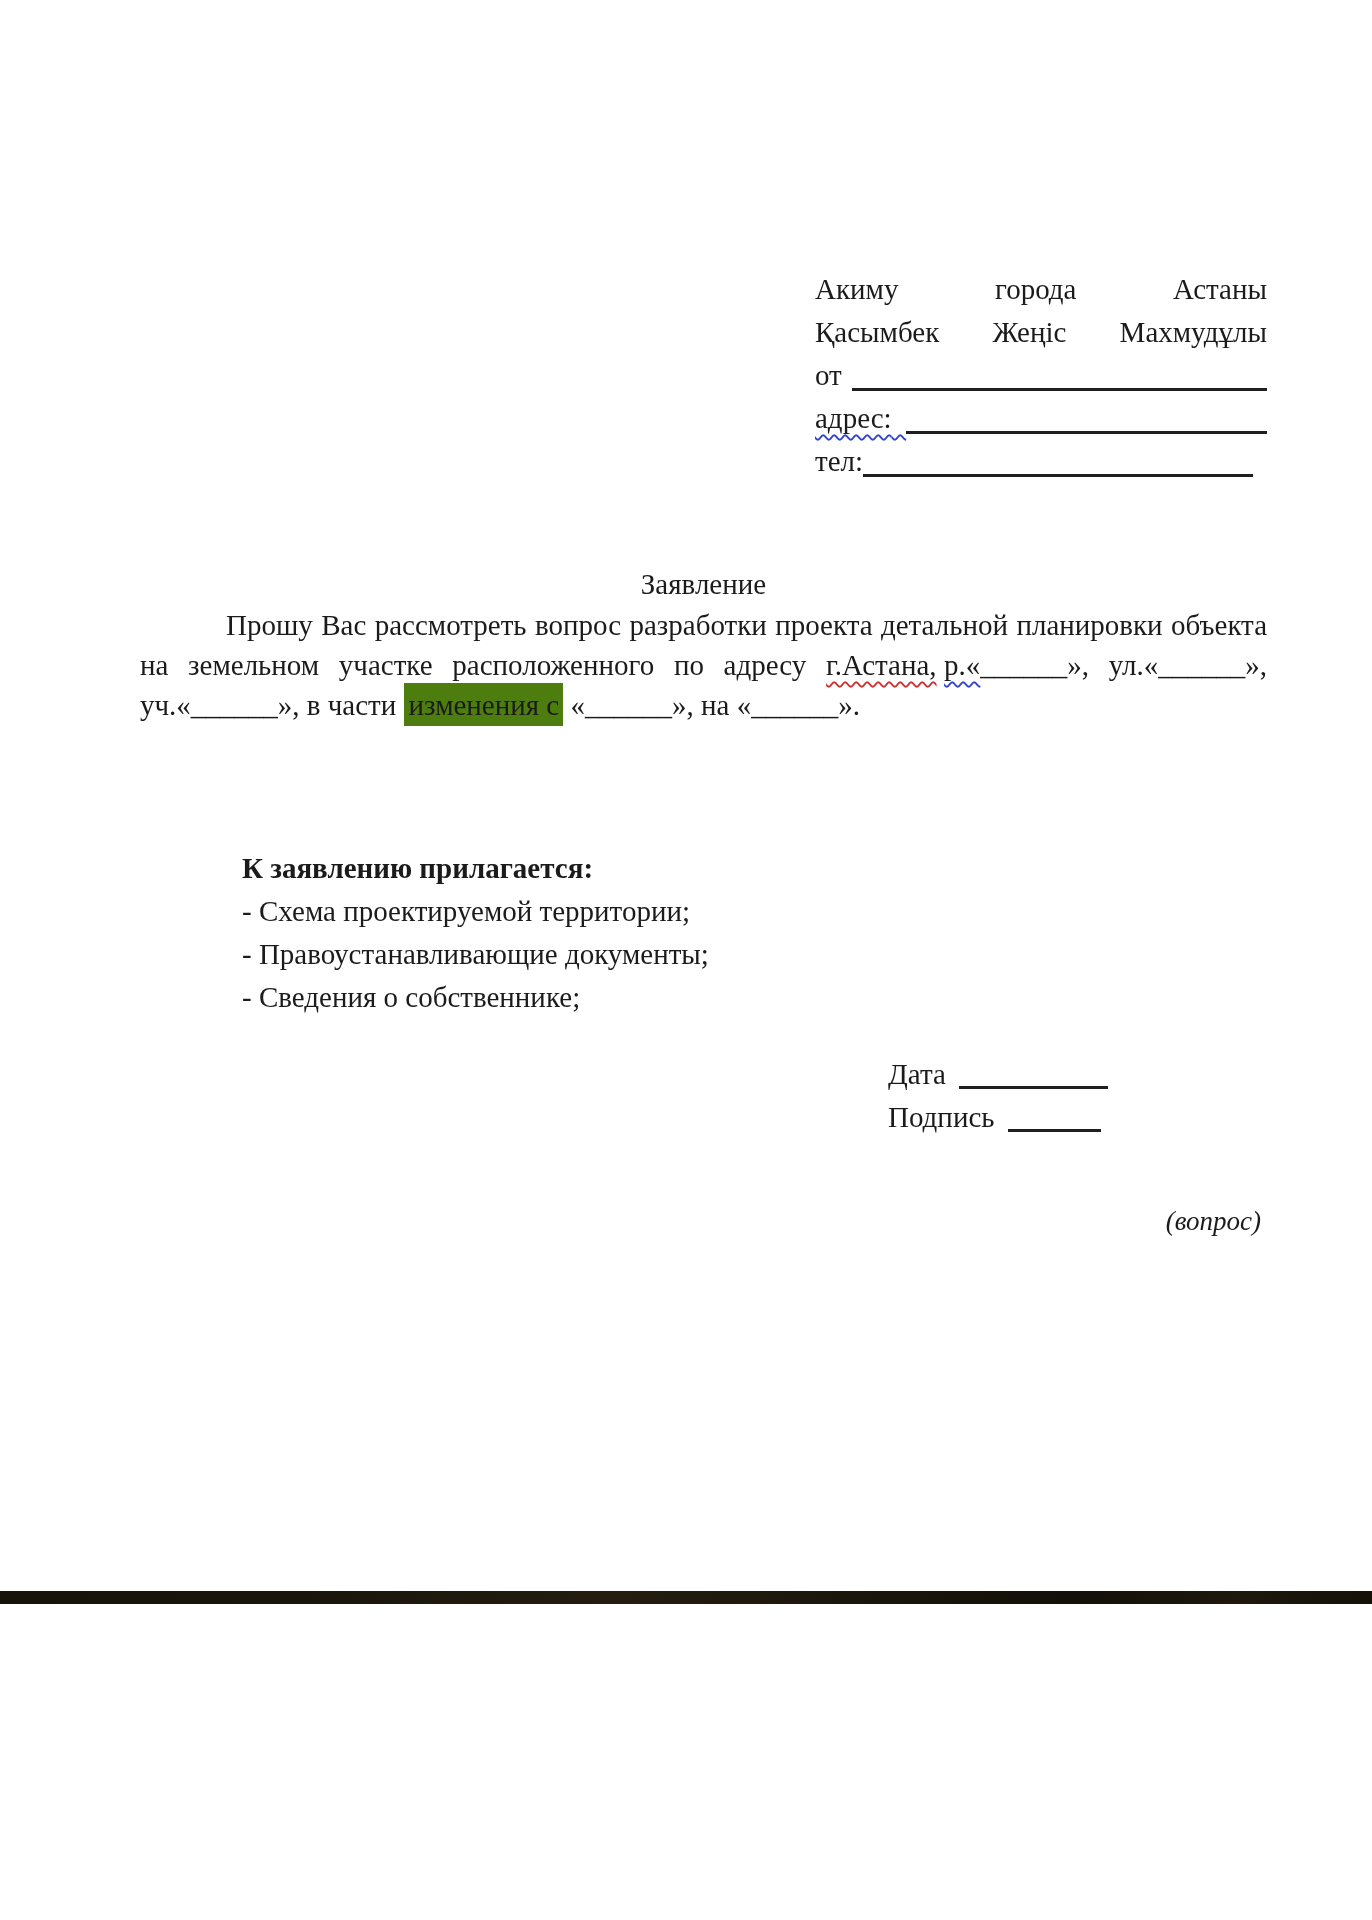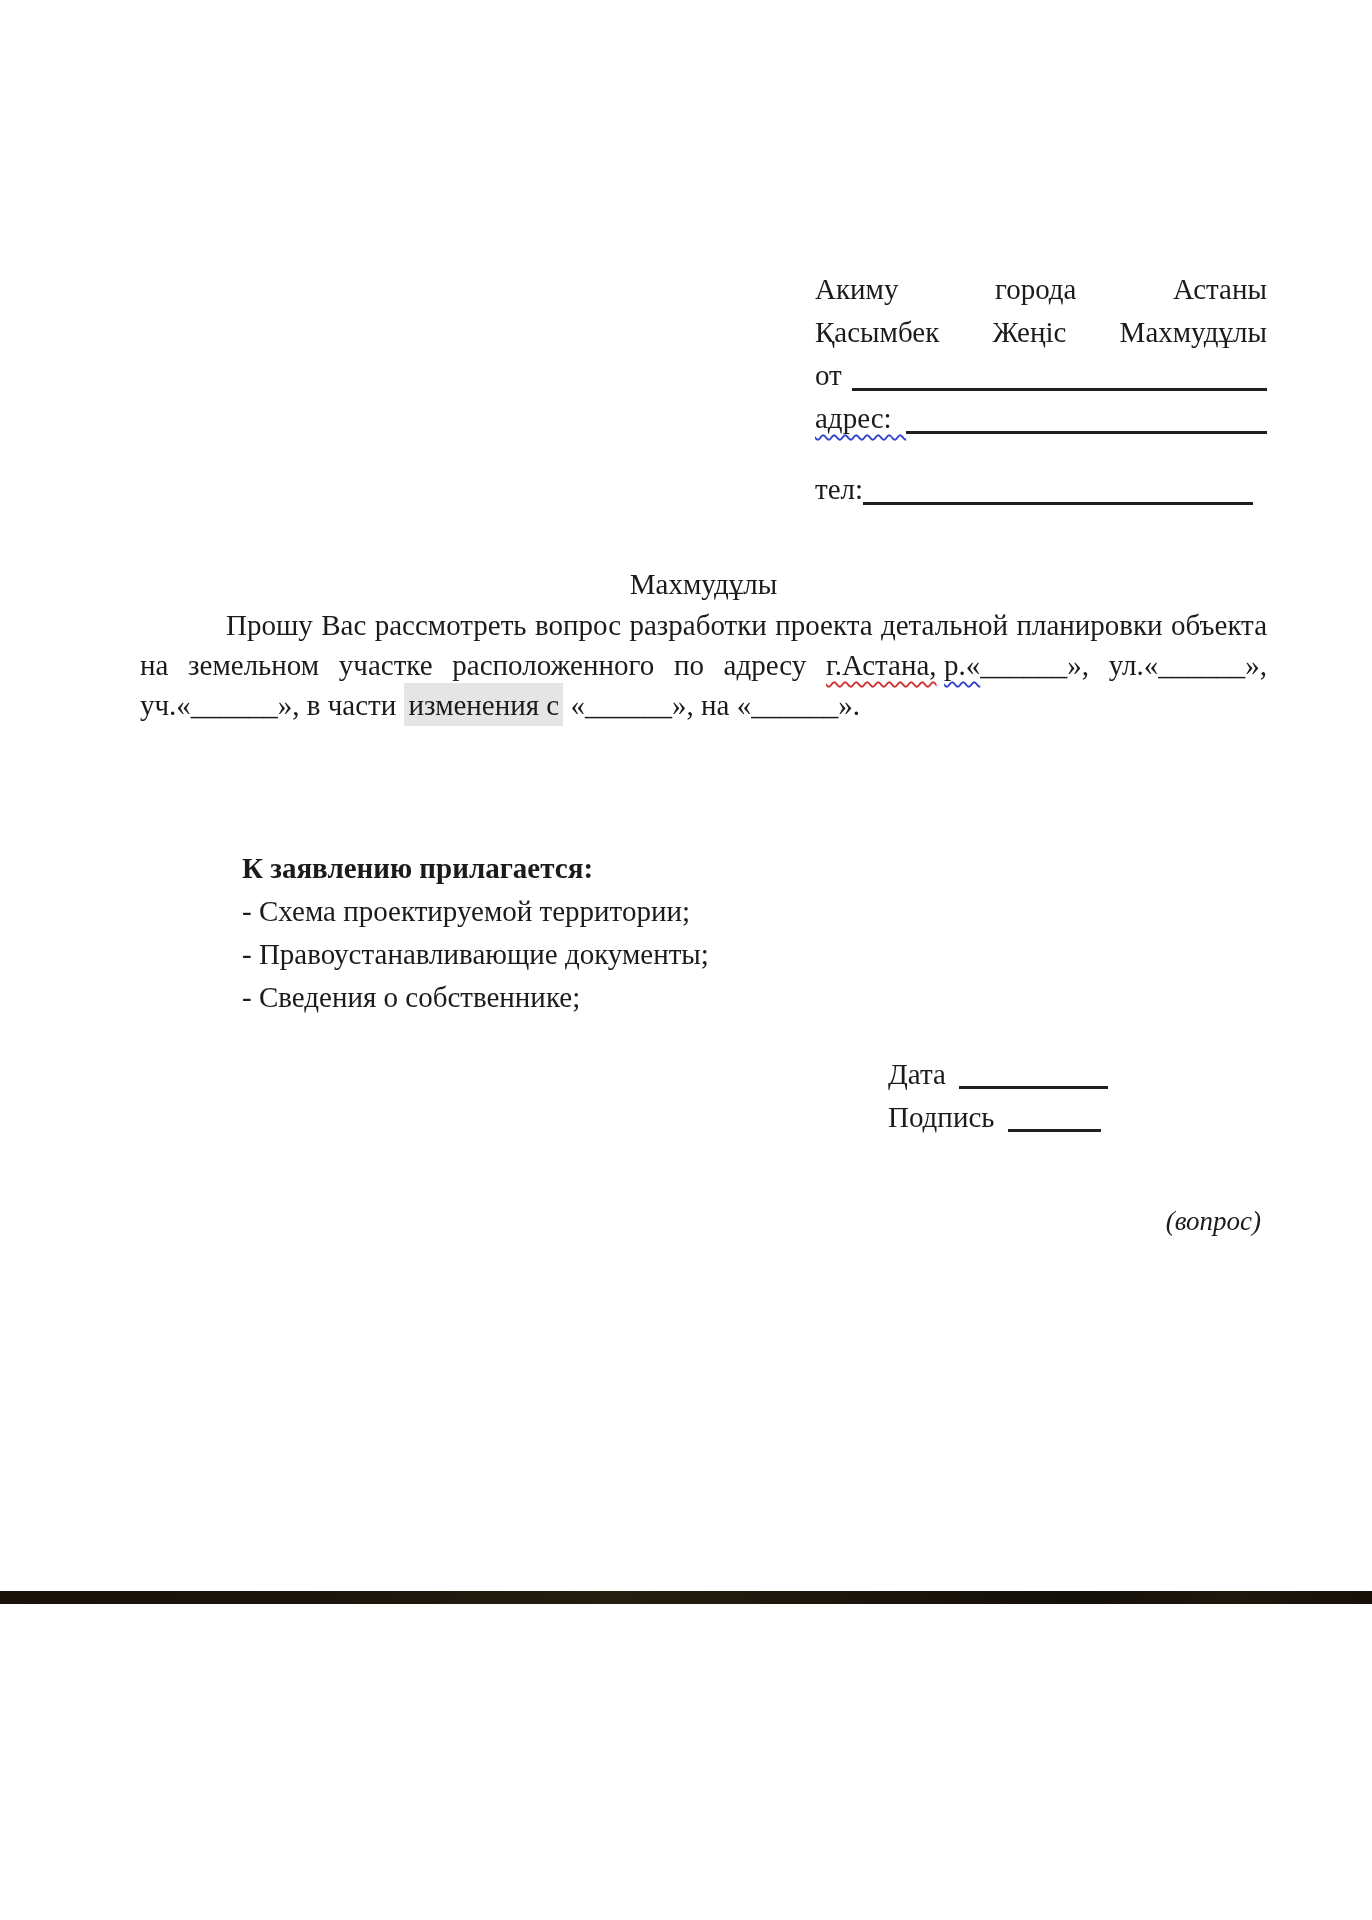--- a/index.html
+++ b/index.html
@@ -33,21 +33,21 @@
     height: 43px;
   }
   .frow .label { line-height: 43px; white-space: nowrap; }
   .blank {
     flex: 1;
     border-bottom: 3px solid #1f1f1f;
     margin-bottom: 6px;
   }
   .row-from .blank { margin-left: 10px; }
   .row-iin .label { word-spacing: 0.22em; }
-  .row-phone { padding-right: 14px; margin-top: 28px; }
+  .row-phone { padding-right: 14px; }
 
   
   .spell-red {
     text-decoration-line: underline;
     text-decoration-style: wavy;
     text-decoration-color: #cc3333;
     text-decoration-thickness: 2px;
     text-underline-offset: 6px;
   }
   .spell-blue {
@@ -74,21 +74,21 @@
     position: absolute;
     top: 605px;
     left: 140px;
     width: 1127px;
     margin: 0;
     text-align: justify;
     line-height: 40px;
     text-indent: 86px;
   }
   .hl {
-    background: #e5e5e5;
+    background: #4d7c0f;
     padding: 6px 4px 5px 5px;
   }
 
   
   .attach {
     position: absolute;
     top: 800px;
     left: 242px;
     line-height: 43px;
     margin-top: 47px;
@@ -145,21 +145,21 @@
     <div class="frow">
       <span class="label spell-blue spell-blue-ext">адрес:</span>
       <span class="blank"></span>
     </div>
     <div class="frow row-phone">
       <span class="label">тел:</span>
       <span class="blank"></span>
     </div>
   </div>
 
-  <div class="title">Махмудұлы</div>
+  <div class="title">Заявление</div>
 
   <p class="para"><span>Прошу Вас рассмотреть вопрос разработки проекта детальной планировки объекта на земельном участке расположенного по адресу </span><span class="spell-red">г.Астана,</span><span class="spell-blue gap">р.«</span><span>______», ул.«______», уч.«______», в части </span><span class="hl">изменения с</span><span> «______», на «______».</span></p>
 
   <div class="attach">
     <div class="attach-head">К заявлению прилагается:</div>
     <div class="attach-item">- Схема проектируемой территории;</div>
     <div class="attach-item">- Правоустанавливающие документы;</div>
     <div class="attach-item">- Сведения о собственнике;</div>
   </div>
 

